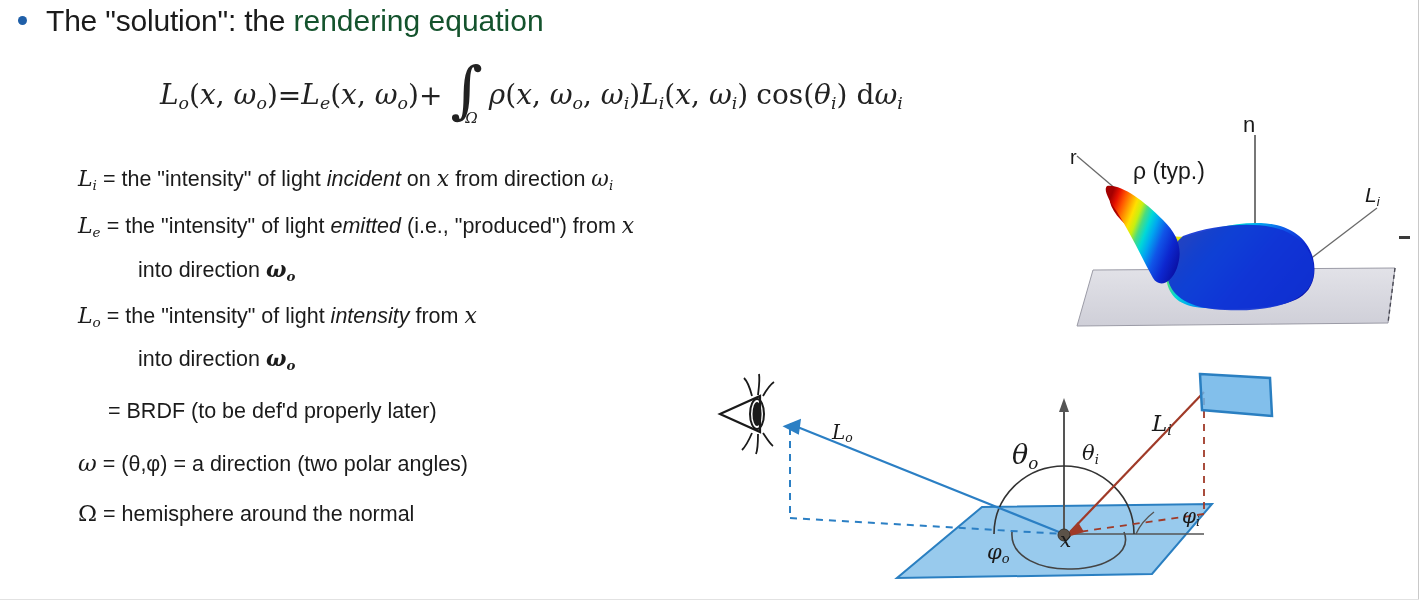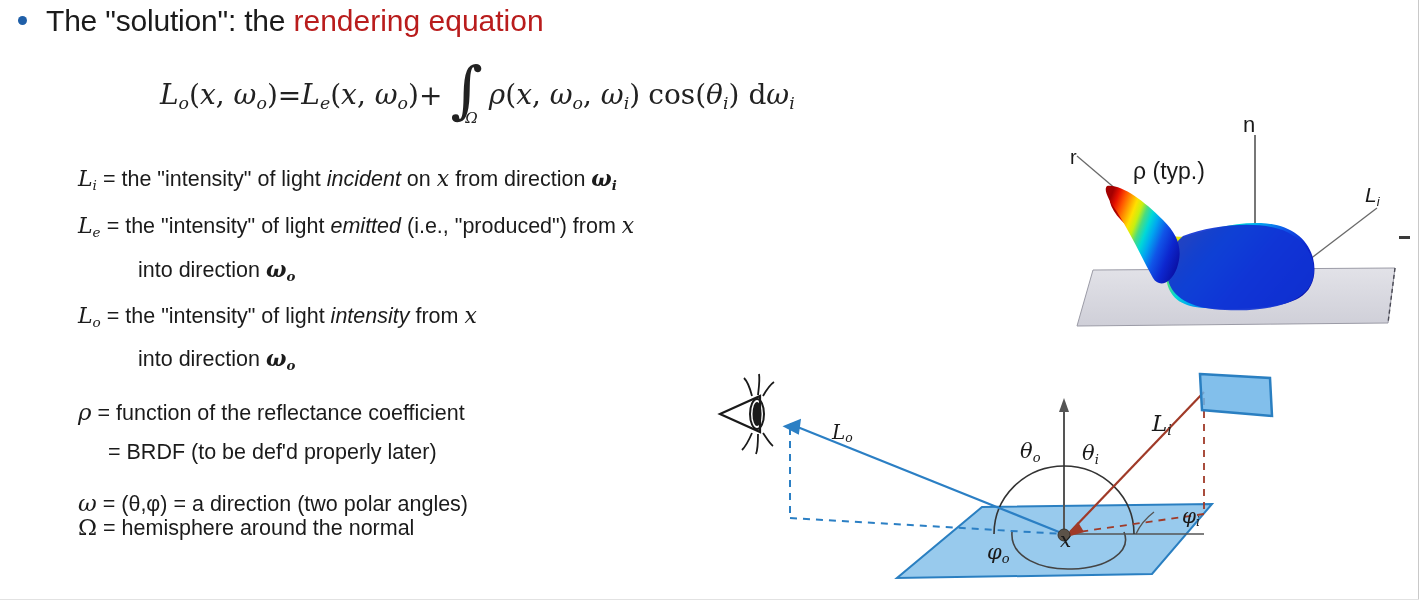--- a/index.html
+++ b/index.html
@@ -36,21 +36,21 @@
     top: -6px;
   }
   .title-text {
     font-size: 30px;
     letter-spacing: -0.2px;
     color: #1b1b1b;
     white-space: pre;
   }
   .title-accent {
     font-size: 30px;
-    color: #b91c1c;
+    color: #14532d;
     white-space: pre;
   }
 
   
   #equation {
     position: absolute;
     left: 160px;
     top: 66px;
     font-family: "DejaVu Serif", serif;
     font-size: 28px;
@@ -153,21 +153,21 @@
     height: 238px;
   }
   #geo-figure .glbl {
     position: absolute;
     font-family: "DejaVu Serif", serif;
     font-style: italic;
     color: #1a1a1a;
   }
   #g-lo { left: 120px; top: 58px; font-size: 20px; }
   #g-li { left: 440px; top: 48px; font-size: 23px; }
-  #g-to { left: 308px; top: 77px; font-size: 21px; }
+  #g-to { left: 300px; top: 77px; font-size: 27px; }
   #g-ti { left: 370px; top: 79px; font-size: 21px; }
   #g-po { left: 275px; top: 178px; font-size: 21px; }
   #g-pi { left: 470px; top: 142px; font-size: 20px; }
   #g-x   { left: 348px; top: 166px; font-size: 20px; }
   #edge-border {
     position: absolute;
     right: 0;
     top: 0;
     width: 1px;
     height: 600px;
@@ -196,54 +196,52 @@
   <div id="equation">
     <span><span class="eq-italic">L</span><span class="sub">o</span><span class="eq-up">(</span><span class="eq-italic">x</span><span>, </span><span class="greek">ω</span><span class="sub">o</span><span class="eq-up">)</span></span>
     <span> = </span>
     <span><span class="eq-italic">L</span><span class="sub">e</span><span class="eq-up">(</span><span class="eq-italic">x</span><span>, </span><span class="greek">ω</span><span class="sub">o</span><span class="eq-up">)</span></span>
     <span> + </span>
     <span id="integral-wrap">
       <span id="integral-sign">∫</span>
       <span id="integral-lower">Ω</span>
     </span>
     <span><span class="greek">ρ</span><span class="eq-up">(</span><span class="eq-italic">x</span><span>, </span><span class="greek">ω</span><span class="sub">o</span><span>, </span><span class="greek">ω</span><span class="sub">i</span><span class="eq-up">)</span></span>
+    <span><span class="eq-italic">L</span><span class="sub">i</span><span class="eq-up">(</span><span class="eq-italic">x</span><span>, </span><span class="greek">ω</span><span class="sub">i</span><span class="eq-up">)</span></span>
     <span style="width:8px"></span>
     <span><span class="eq-up">cos</span><span class="eq-up">(</span><span class="greek">θ</span><span class="sub">i</span><span class="eq-up">)</span></span>
     <span style="width:9px"></span>
     <span><span class="eq-up">d</span><span class="greek">ω</span><span class="sub">i</span></span>
   </div>
 
   <div id="definitions">
 
     <div class="def-row" style="margin-bottom:23px;">
-      <span class="def-sym"><span>L</span><span class="sub">i</span></span><span> = the "intensity" of light </span><span class="it">incident</span><span> on </span><span class="def-sym">x</span><span> from direction </span><span class="greek" style="font-weight:bold"><span>ω</span><span class="sub">i</span></span>
+      <span class="def-sym"><span>L</span><span class="sub">i</span></span><span> = the "intensity" of light </span><span class="it">incident</span><span> on </span><span class="def-sym">x</span><span> from direction </span><span class="greek" style="font-weight:normal"><span>ω</span><span class="sub">i</span></span>
     </div>
 
     <div class="def-row">
       <span class="def-sym"><span>L</span><span class="sub">e</span></span><span> = the "intensity" of light </span><span class="it">emitted</span><span> (i.e., "produced") from </span><span class="def-sym">x</span>
     </div>
     <div class="def-row indent" style="margin-top:19px; margin-bottom:22px;">
       <span>into direction </span><span class="greek" style="font-weight:bold"><span>ω</span><span class="sub">o</span></span>
     </div>
 
     <div class="def-row">
       <span class="def-sym"><span>L</span><span class="sub">o</span></span><span> = the "intensity" of light </span><span class="it">intensity</span><span> from </span><span class="def-sym">x</span>
     </div>
     <div class="def-row indent" style="margin-top:19px; margin-bottom:29px;">
       <span>into direction </span><span class="greek" style="font-weight:bold"><span>ω</span><span class="sub">o</span></span>
     </div>
 
-    <div class="def-row">
-      <span class="greek" style="font-size:23px;">ρ</span><span> = function of the reflectance coefficient</span>
-    </div>
     <div class="def-row" style="margin-top:17px; margin-bottom:29px; padding-left:30px;">
       <span>= BRDF (to be def'd properly later)</span>
     </div>
 
-    <div class="def-row" style="">
+    <div class="def-row" style="margin-bottom:27px;">
       <span class="greek" style="font-size:23px;">ω</span><span> = (θ,φ) = a direction (two polar angles)</span>
     </div>
 
     <div class="def-row">
       <span class="def-sym-up" style="font-size:23px;">Ω</span><span> = hemisphere around the normal</span>
     </div>
   </div>
 
   <div id="lobe-figure">
     <svg width="364" height="248" viewBox="0 0 364 248">

